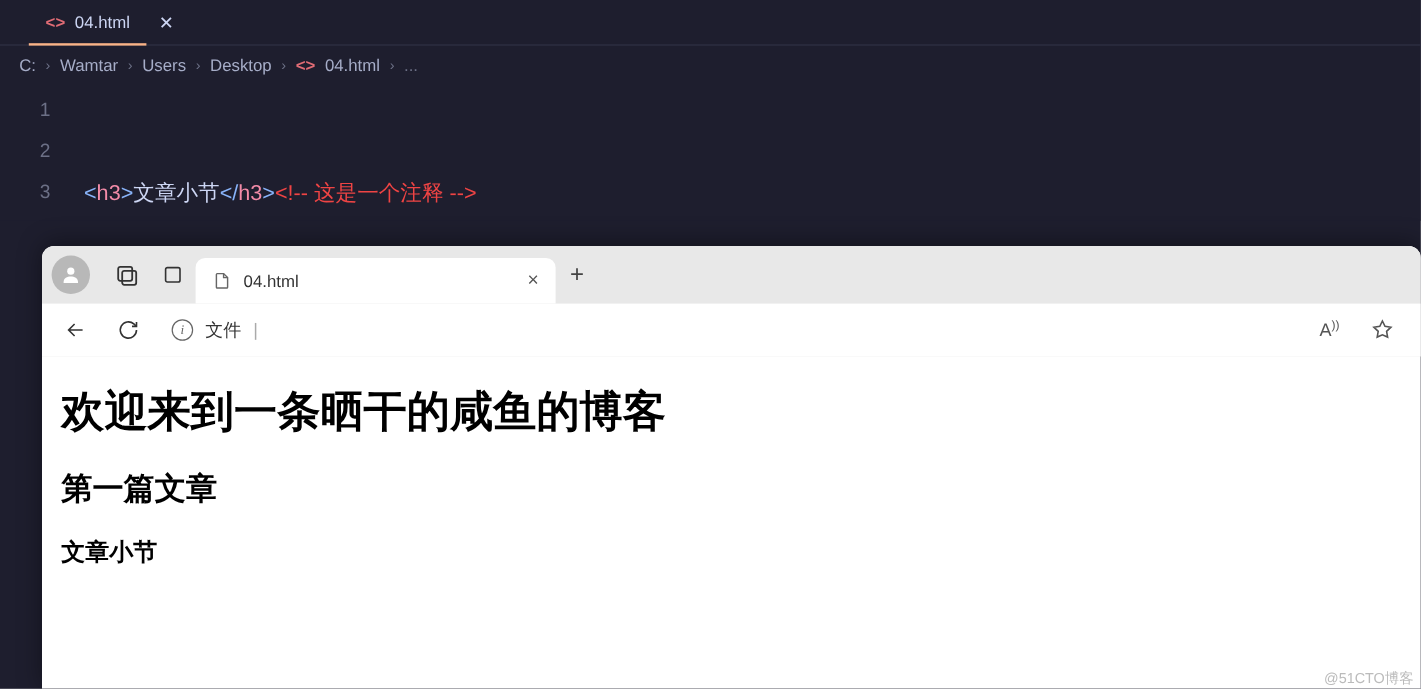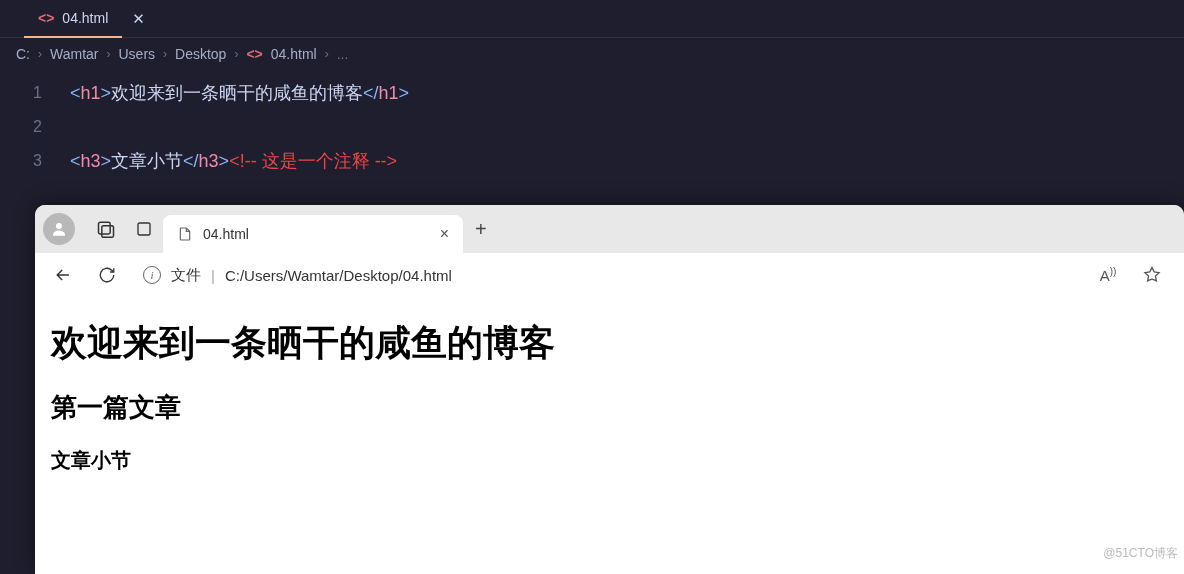--- a/index.html
+++ b/index.html
@@ -37,21 +37,21 @@
 .addr-box{flex:1;display:flex;align-items:center;gap:10px;padding:0 12px;height:34px;font-size:15px;color:#333}
 .info-icon{width:18px;height:18px;border:1.5px solid #666;border-radius:50%;display:flex;align-items:center;justify-content:center;font-size:11px;color:#666;font-style:italic;font-family:serif}
 .addr-sep{color:#aaa}
 .addr-right{display:flex;align-items:center;gap:4px;padding-right:4px}
 
 .page{padding:22px 16px;font-family:"Microsoft YaHei","SimHei",sans-serif;color:#000}
 .page h1{font-size:36px;font-weight:900;margin-bottom:22px}
 .page h2{font-size:26px;font-weight:800;margin-bottom:22px}
 .page h3{font-size:20px;font-weight:800}
 
-.watermark{position:absolute;right:6px;bottom:12px;color:#bbb;font-size:12px}
+.watermark{position:absolute;right:6px;bottom:0;color:#bbb;font-size:12px}
 
 svg{display:block}
 </style>
 </head>
 <body>
 
 <div class="editor">
   <div class="tabs">
     <div class="tab">
       <span class="code-icon">&lt;&gt;</span>
@@ -71,21 +71,20 @@
       <span class="sep">›</span>
     <span class="code-icon">&lt;&gt;</span>
     <span>04.html</span>
       <span class="sep">›</span>
     <span class="crumb-end">...</span>
   </div>
 
   <div class="code">
     <div class="line">
       <span class="lineno">1</span>
-      <span class="content"><span class="br">&lt;</span><span class="tag">h1</span><span class="br">&gt;</span><span class="txt">欢迎来到一条晒干的咸鱼的博客</span><span class="br">&lt;/</span><span class="tag">h1</span><span class="br">&gt;</span></span>
     </div>
     <div class="line">
       <span class="lineno">2</span>
     </div>
     <div class="line">
       <span class="lineno">3</span>
       <span class="content"><span class="br">&lt;</span><span class="tag">h3</span><span class="br">&gt;</span><span class="txt">文章小节</span><span class="br">&lt;/</span><span class="tag">h3</span><span class="br">&gt;</span><span class="cmt">&lt;!-- 这是一个注释 --&gt;</span></span>
     </div>
   </div>
 </div>
@@ -129,21 +128,20 @@
       <div class="addr-btn">
         <svg width="18" height="18" viewBox="0 0 24 24" fill="none" stroke="#333" stroke-width="1.8">
             <path d="M21 12a9 9 0 1 1-3-6.7L21 8"></path>
             <path d="M21 3v5h-5"></path>
           </svg>
       </div>
       <div class="addr-box">
         <span class="info-icon">i</span>
         <span>文件</span>
         <span class="addr-sep">|</span>
-        <span>C:/Users/Wamtar/Desktop/04.html</span>
       </div>
       <div class="addr-right">
         <div class="addr-btn">
           <span style="font-size:15px;color:#555">A<sup style="font-size:10px">))</sup></span>
         </div>
         <div class="addr-btn">
           <svg width="20" height="20" viewBox="0 0 24 24" fill="none" stroke="#555" stroke-width="1.6">
               <path d="M12 3l2.6 5.3 5.9.9-4.3 4.1 1 5.8L12 16.8 6.8 19.1l1-5.8L3.5 9.2l5.9-.9z"></path>
             </svg>
         </div>

